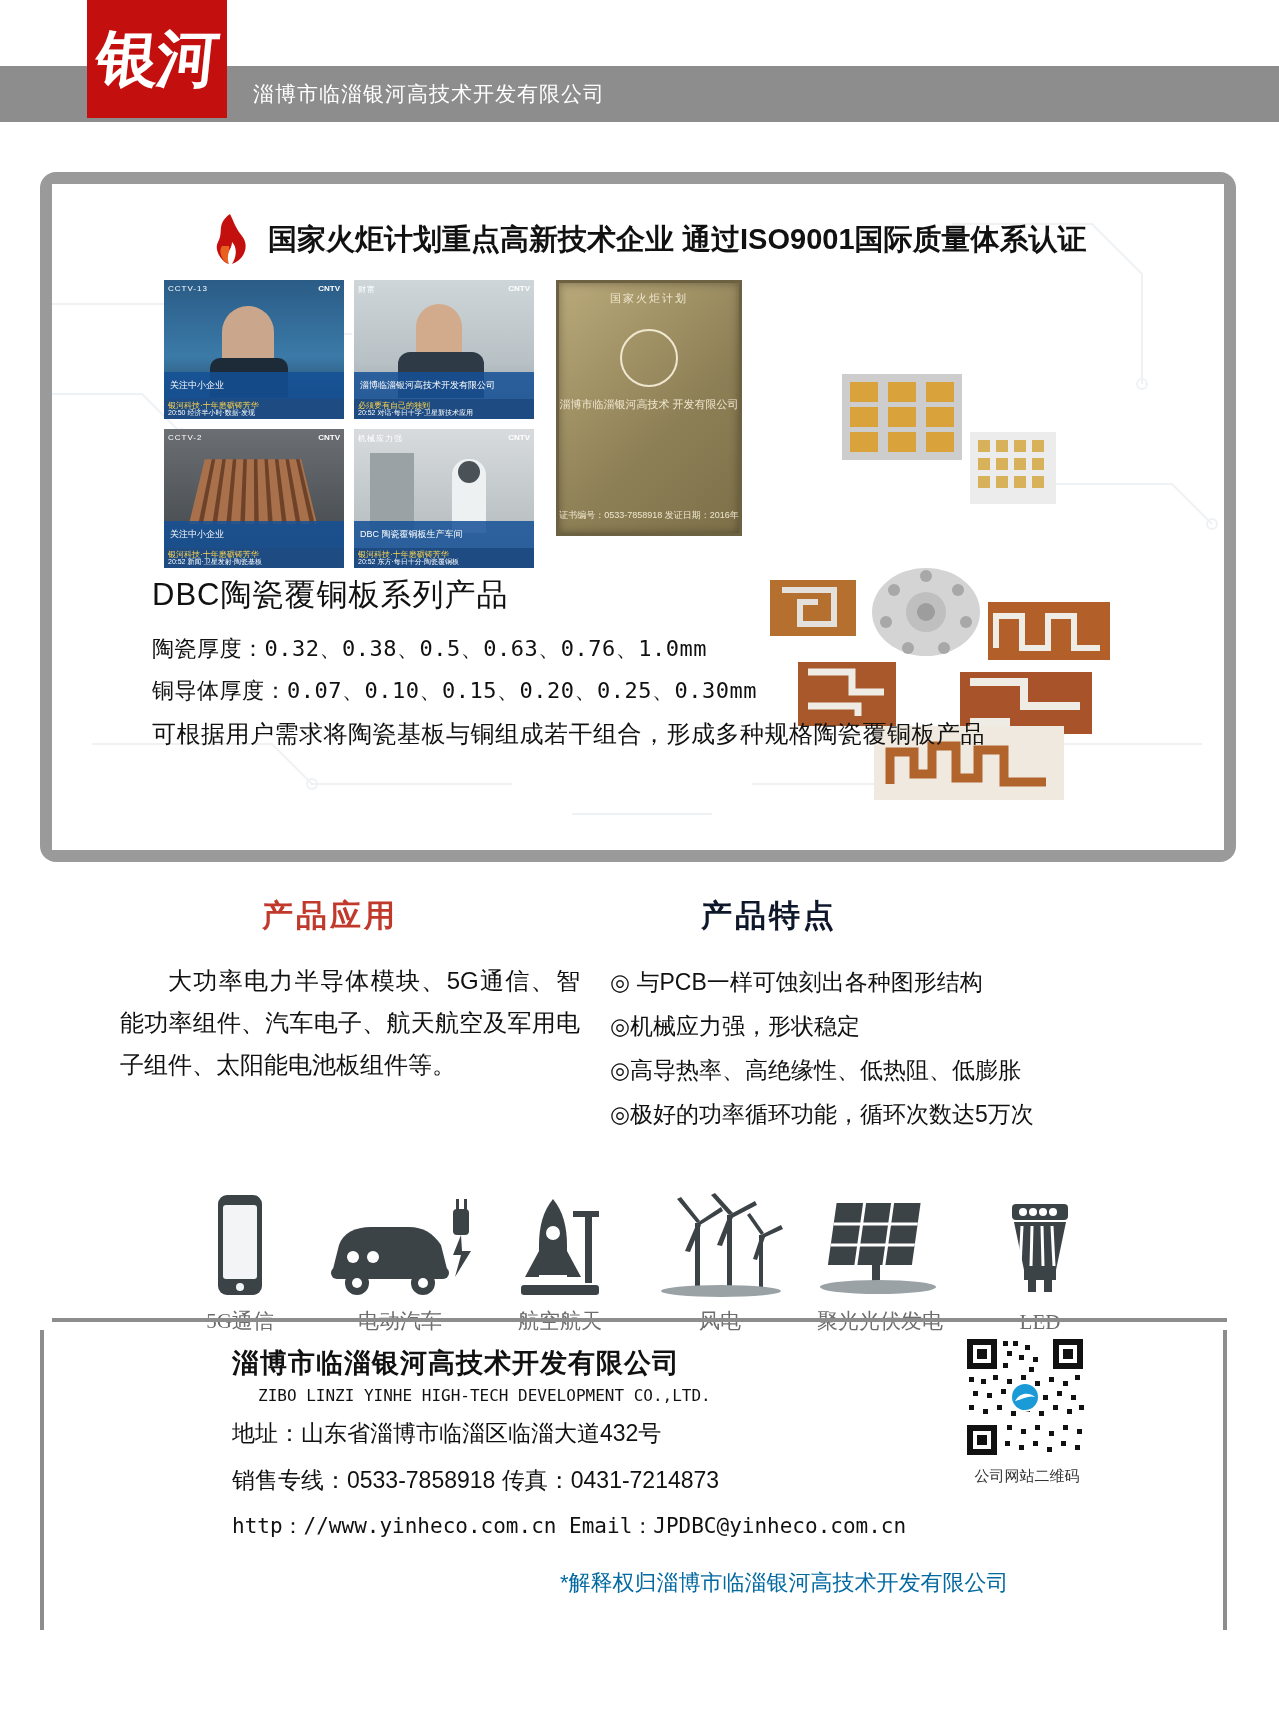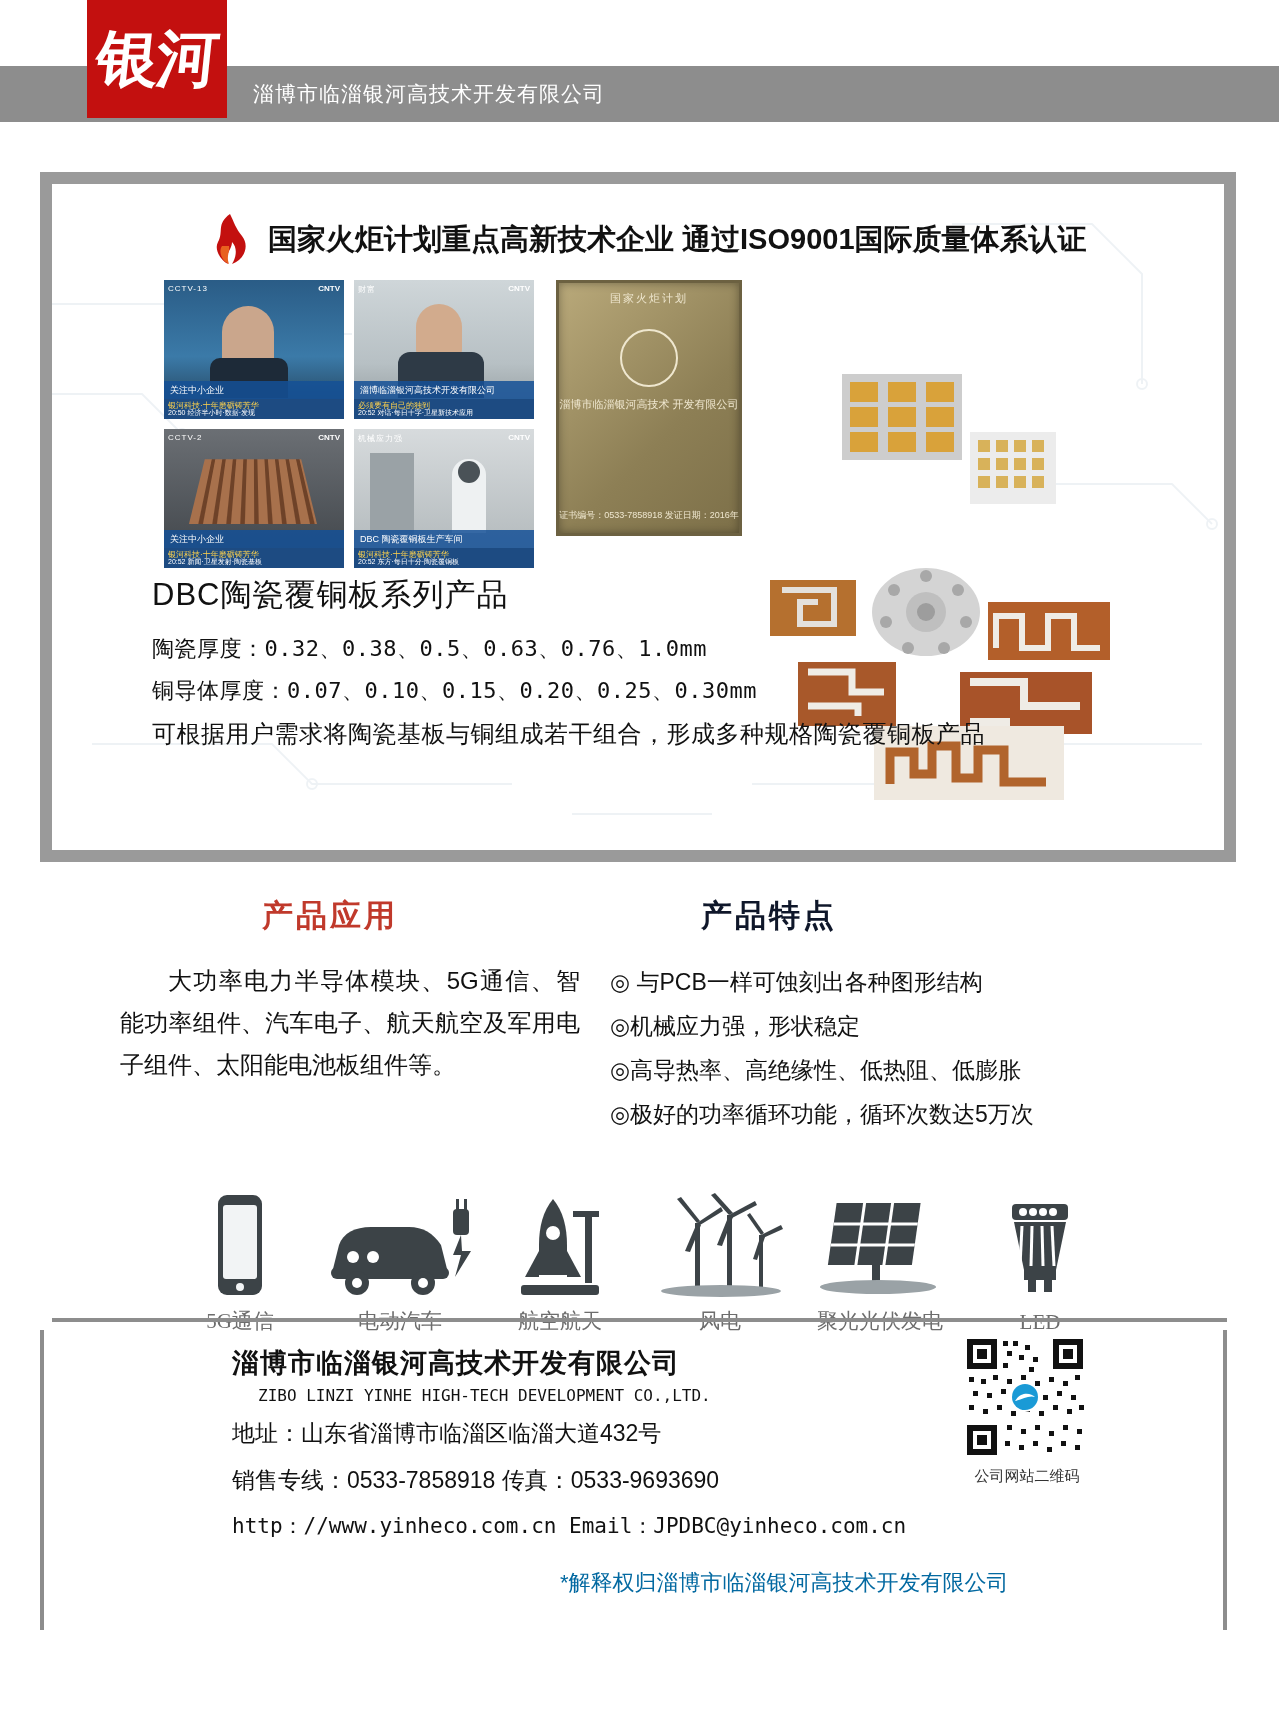--- a/index.html
+++ b/index.html
@@ -15,42 +15,42 @@
   .header{position:absolute;left:0;top:0;width:1279px;height:140px;}
   .header-bar{position:absolute;left:0;top:66px;width:1279px;height:56px;background:#8d8d8d;}
   .logo-box{position:absolute;left:87px;top:0;width:140px;height:118px;background:#c3100f;
     display:flex;align-items:center;justify-content:center;overflow:hidden;}
   .logo-text{font-family:"Liberation Serif","DejaVu Serif",serif;color:#fff;font-size:62px;
     font-weight:bold;letter-spacing:-2px;line-height:1;transform:skewX(-6deg);}
   .header-title{position:absolute;left:253px;top:80px;color:#fff;font-size:21px;letter-spacing:1px;}
 
   
   .frame{position:absolute;left:40px;top:172px;width:1196px;height:690px;
-    background:#9a9a9a;border-radius:0;}
+    background:#9a9a9a;border-radius:16px;}
   .frame-inner{position:absolute;left:12px;top:12px;width:1172px;height:666px;background:#ffffff;}
   .frame-notch-l{position:absolute;left:0;top:0;width:42px;height:86px;background:#fff;}
   .frame-notch-r{position:absolute;right:0;top:0;width:42px;height:86px;background:#fff;}
   .frame-notch-bl{position:absolute;left:0;bottom:0;width:42px;height:86px;background:#fff;}
   .frame-notch-br{position:absolute;right:0;bottom:0;width:42px;height:86px;background:#fff;}
 
   .circuit-bg{position:absolute;inset:0;overflow:hidden;opacity:.5;}
 
   
   .torch-row{position:absolute;left:150px;top:28px;display:flex;align-items:center;gap:14px;}
   .torch-icon{width:52px;height:56px;position:relative;}
   .torch-title{font-size:29px;font-weight:bold;color:#111;letter-spacing:0px;}
 
   
   .tv-grid{position:absolute;left:112px;top:96px;width:370px;height:290px;
     display:grid;grid-template-columns:180px 180px;grid-template-rows:139px 139px;gap:10px;}
   .tv{position:relative;overflow:hidden;background:#16212c;}
   .tv .scene{position:absolute;inset:0;}
   .tv .chanl{position:absolute;left:4px;top:4px;font-size:8px;color:#fff;letter-spacing:1px;}
   .tv .chanr{position:absolute;right:4px;top:4px;font-size:8px;color:#fff;font-weight:bold;}
-  .tv .lower{position:absolute;left:0;right:0;bottom:20px;height:18px;background:rgba(20,80,150,.85);
+  .tv .lower{position:absolute;left:0;right:0;bottom:20px;height:27px;background:rgba(20,80,150,.85);
     color:#fff;font-size:9px;display:flex;align-items:center;padding-left:6px;}
   .tv .ticker{position:absolute;left:0;right:0;bottom:0;height:20px;background:#1d4b82;}
   .tv .ticker .t1{position:absolute;left:4px;top:1px;font-size:8px;color:#ffd34d;}
   .tv .ticker .t2{position:absolute;left:4px;bottom:1px;font-size:7px;color:#fff;}
 
   
   .plaque{position:absolute;left:504px;top:96px;width:180px;height:250px;
     background:linear-gradient(135deg,#b9a97a,#8d7f55 60%,#7d7049);
     border:3px solid #6c6141;box-shadow:inset 0 0 10px rgba(0,0,0,.35);}
   .plaque .p-top{position:absolute;left:0;right:0;top:8px;text-align:center;color:#efe7cf;
@@ -447,21 +447,21 @@
   </div>
 
   <div class="rule"></div>
   <div class="side-rail-l"></div>
   <div class="side-rail-r"></div>
 
   <div class="footer">
     <div class="f-title">淄博市临淄银河高技术开发有限公司</div>
     <div class="f-sub">ZIBO LINZI YINHE HIGH-TECH DEVELOPMENT CO.,LTD.</div>
     <div class="f-addr">地址：山东省淄博市临淄区临淄大道432号</div>
-    <div class="f-phone">销售专线：0533-7858918    传真：0533-9693690</div>
+    <div class="f-phone">销售专线：0533-7858918    传真：0431-7214873</div>
     <div class="f-web">http：//www.yinheco.com.cn  Email：JPDBC@yinheco.com.cn</div>
     <div class="f-note">*解释权归淄博市临淄银河高技术开发有限公司</div>
 
     <div class="qr-wrap">
       <div class="qr">
         <svg width="124" height="124" viewBox="0 0 124 124">
           <rect width="124" height="124" fill="#fff"></rect>
           <g fill="#111">
             <rect x="4" y="4" width="30" height="30"></rect>
               <rect x="10" y="10" width="18" height="18" fill="#fff"></rect>

